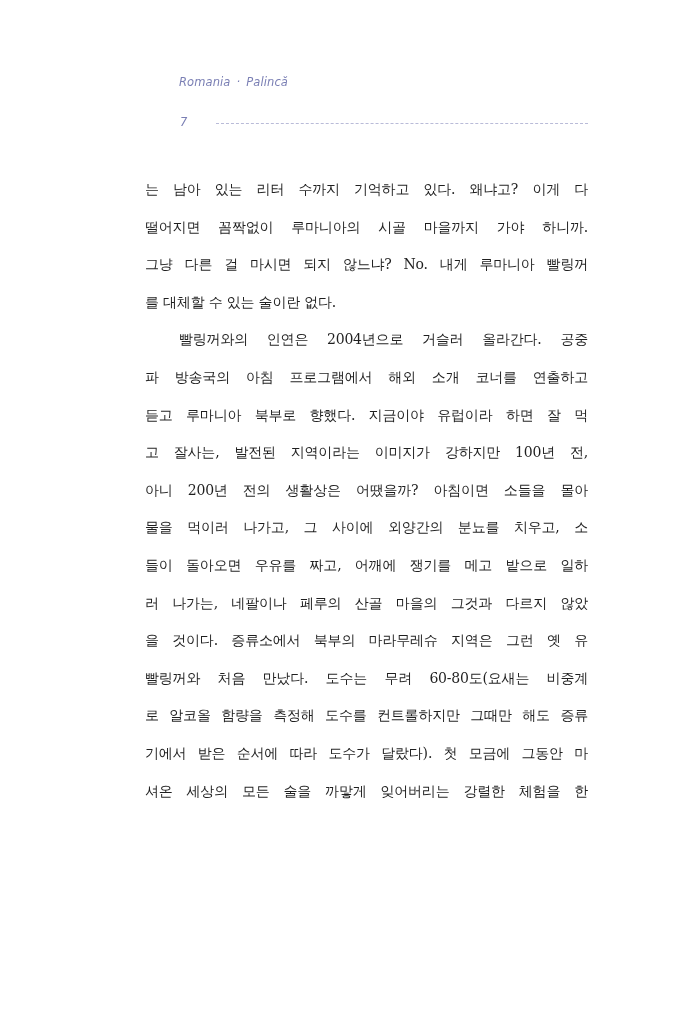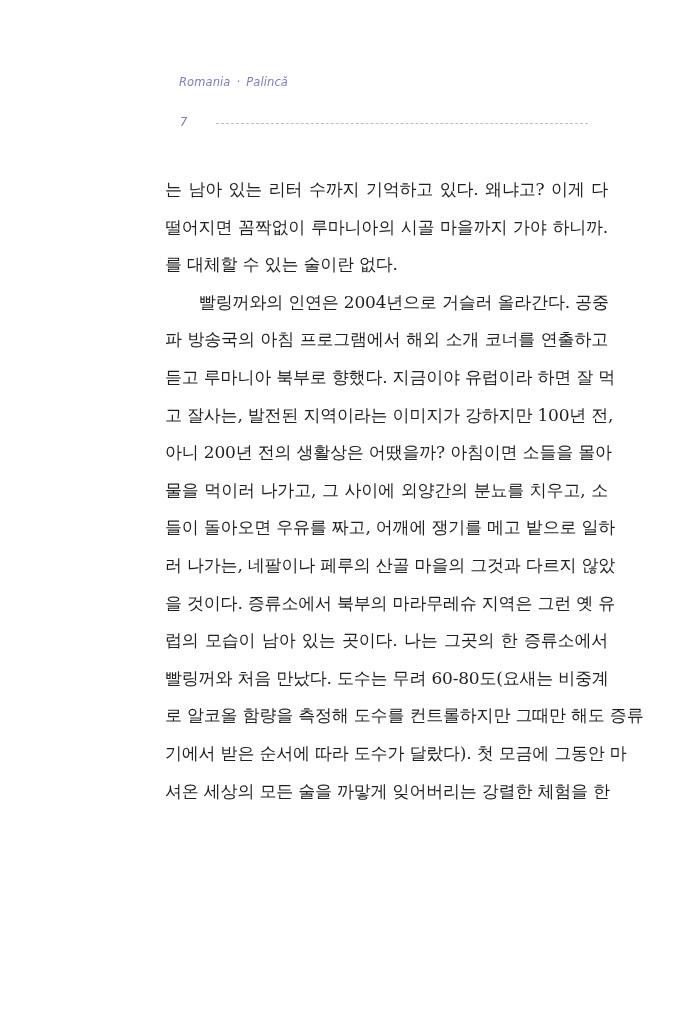--- a/index.html
+++ b/index.html
@@ -58,25 +58,24 @@
     top: 8px;
     height: 0;
     border-top: 1px dashed #b9bbd8;
   }
   .body-text {
     position: absolute;
     left: 145px;
     top: 171px;
     width: 443px;
     font-family: "DejaVu Serif", serif;
-    font-size: 17px;
+    font-size: 14px;
     line-height: 37.6px;
     color: #1f1f1f;
     letter-spacing: -0.2px;
-    margin-left: 20px;
   }
   .line {
     display: block;
     white-space: nowrap;
     text-align: justify;
     text-align-last: justify;
     height: 37.6px;
     overflow: visible;
   }
   .line.last {
@@ -97,33 +96,33 @@
 
   <div class="folio-row">
     <span class="page-number">7</span>
     <div class="dotted-rule"></div>
   </div>
 
   <div class="body-text">
     <div>
       <span class="line">는 남아 있는 리터 수까지 기억하고 있다. 왜냐고? 이게 다</span>
       <span class="line">떨어지면 꼼짝없이 루마니아의 시골 마을까지 가야 하니까.</span>
+      <span class="line">그냥 다른 걸 마시면 되지 않느냐? No. 내게 루마니아 빨링꺼</span>
       <span class="line last">를 대체할 수 있는 술이란 없다.</span>
     </div>
     <div>
       <span class="line indent">빨링꺼와의 인연은 2004년으로 거슬러 올라간다. 공중</span>
       <span class="line">파 방송국의 아침 프로그램에서 해외 소개 코너를 연출하고</span>
       <span class="line">듣고 루마니아 북부로 향했다. 지금이야 유럽이라 하면 잘 먹</span>
       <span class="line">고 잘사는, 발전된 지역이라는 이미지가 강하지만 100년 전,</span>
       <span class="line">아니 200년 전의 생활상은 어땠을까? 아침이면 소들을 몰아</span>
       <span class="line">물을 먹이러 나가고, 그 사이에 외양간의 분뇨를 치우고, 소</span>
       <span class="line">들이 돌아오면 우유를 짜고, 어깨에 쟁기를 메고 밭으로 일하</span>
       <span class="line">러 나가는, 네팔이나 페루의 산골 마을의 그것과 다르지 않았</span>
       <span class="line">을 것이다. 증류소에서 북부의 마라무레슈 지역은 그런 옛 유</span>
-      <span class="line">럽의 모습이 남아 있는 곳이다. 나는 그곳의 한 증류소에서</span>
       <span class="line">빨링꺼와 처음 만났다. 도수는 무려 60-80도(요새는 비중계</span>
       <span class="line">로 알코올 함량을 측정해 도수를 컨트롤하지만 그때만 해도 증류</span>
       <span class="line">기에서 받은 순서에 따라 도수가 달랐다). 첫 모금에 그동안 마</span>
       <span class="line">셔온 세상의 모든 술을 까맣게 잊어버리는 강렬한 체험을 한</span>
     </div>
   </div>
 
 </div>
 
 </body></html>

